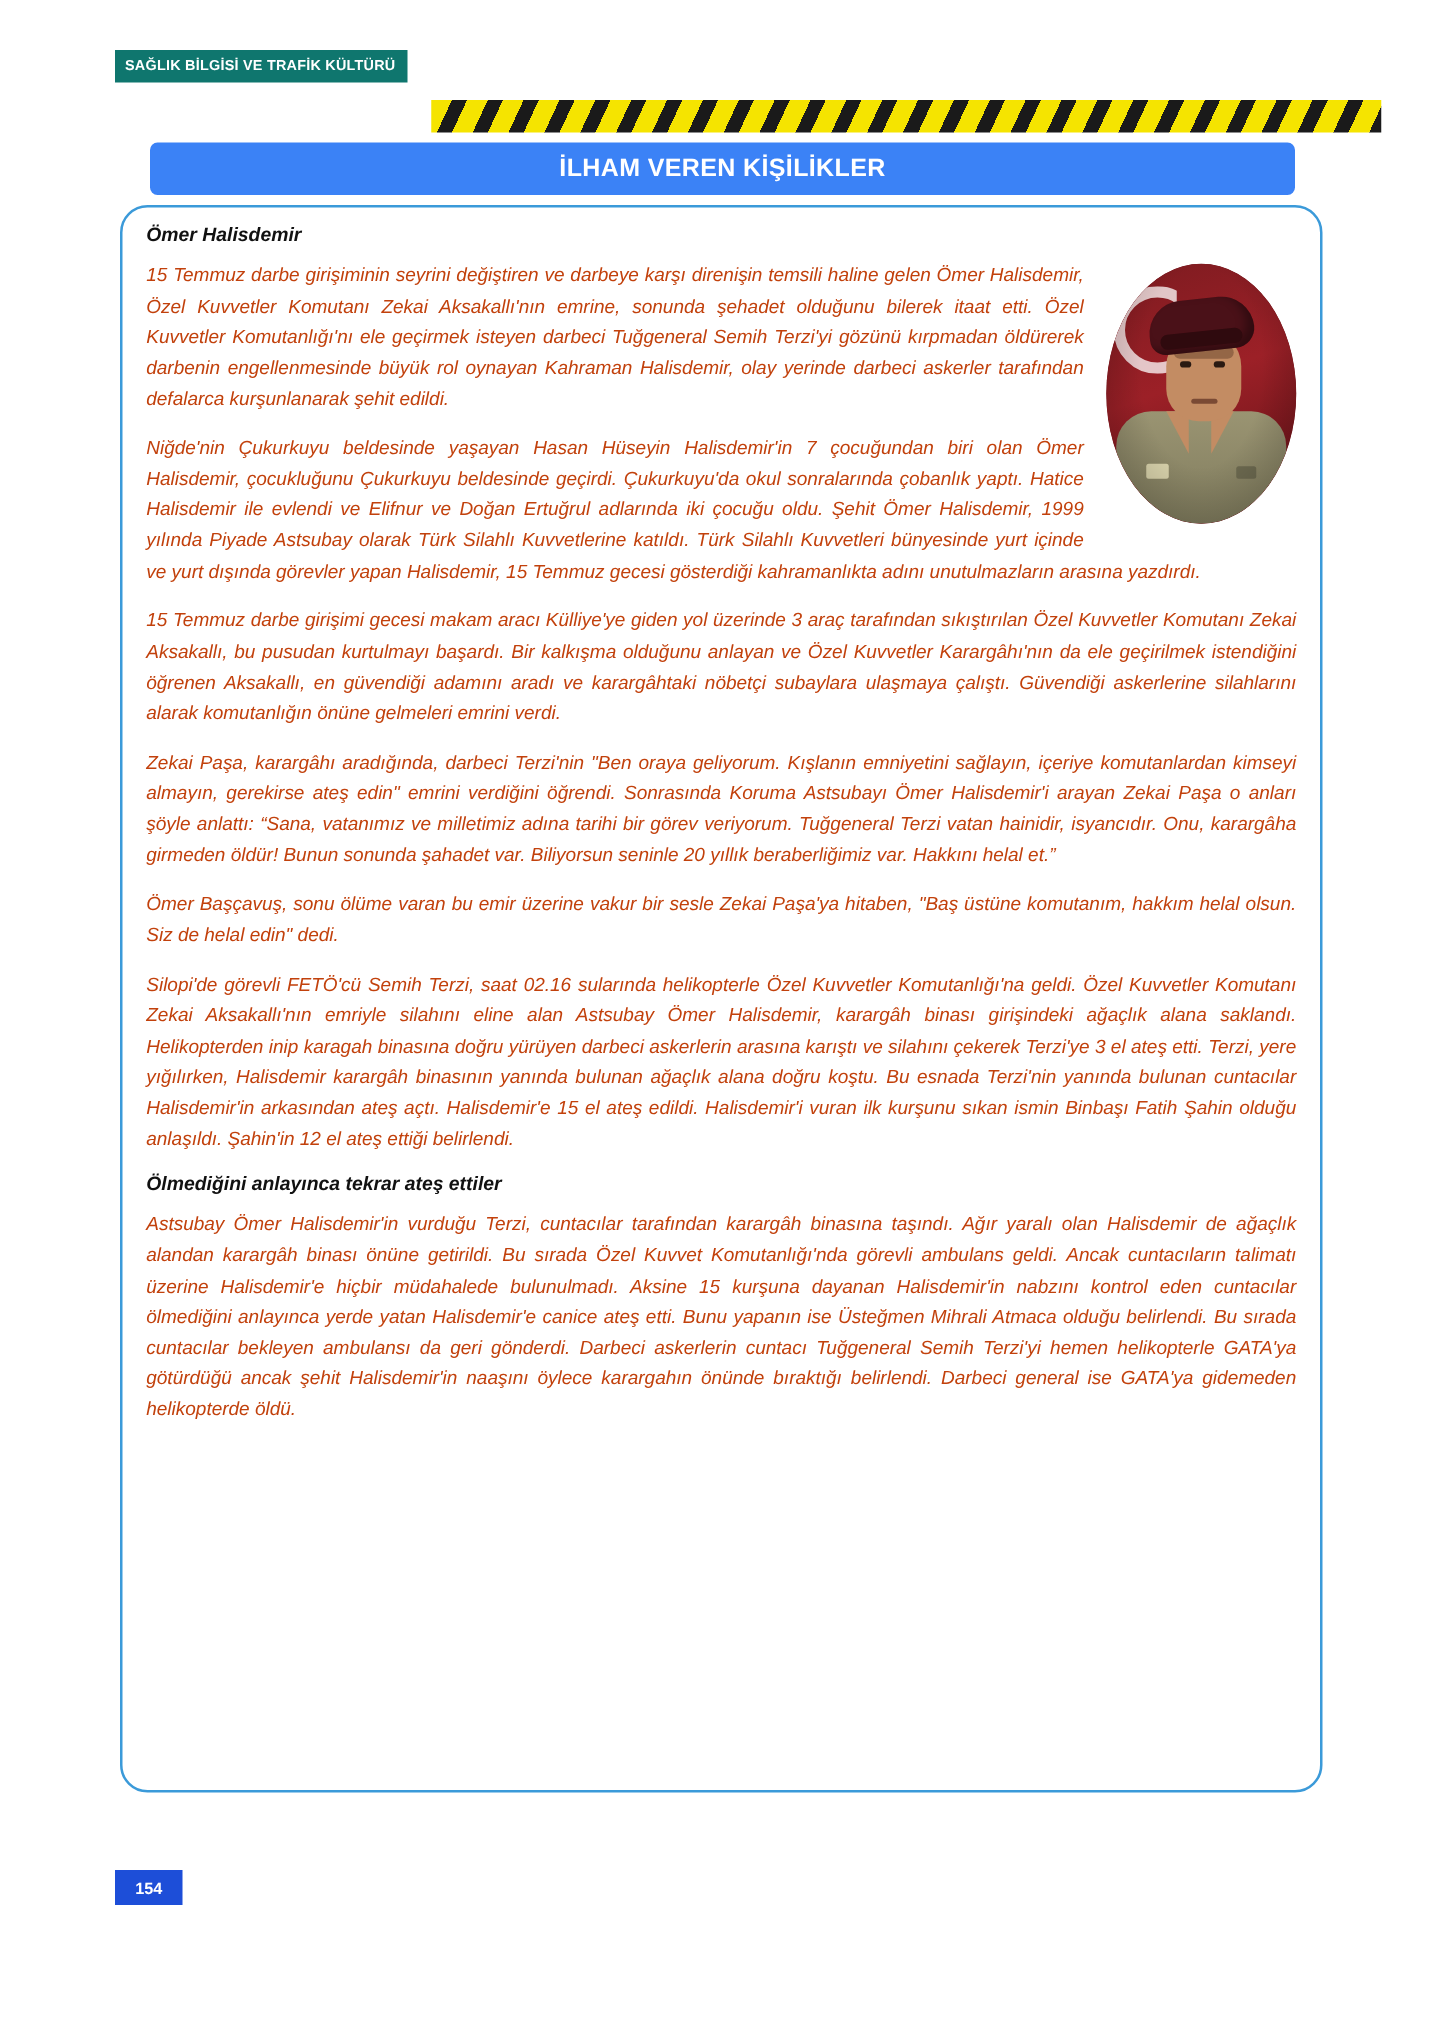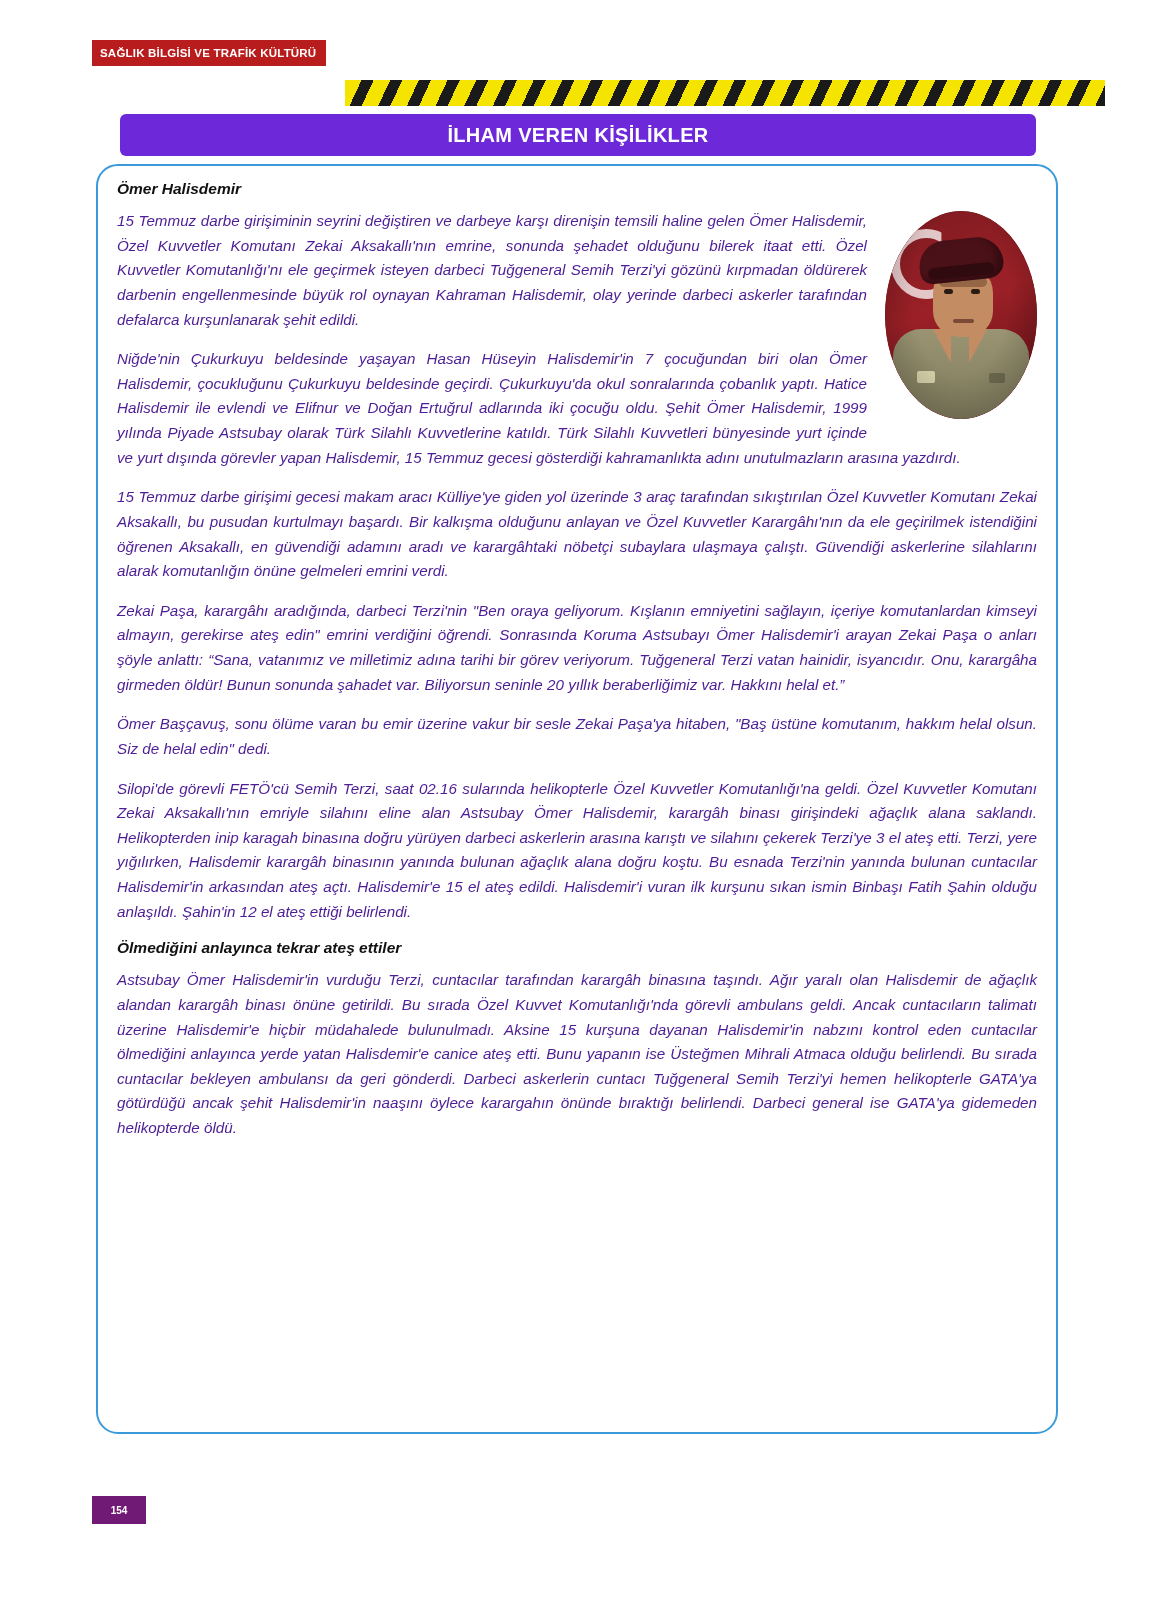--- a/index.html
+++ b/index.html
@@ -22,21 +22,21 @@
     left: 0;
     top: 40px;
     width: 1152px;
     height: 26px;
   }
   .top-bar-label {
     position: absolute;
     left: 92px;
     top: 40px;
     height: 26px;
-    background: #b91c1c;
+    background: #0f766e;
     color: #ffffff;
     font-size: 11.5px;
     font-weight: bold;
     letter-spacing: 0.2px;
     display: flex;
     align-items: center;
     padding: 0 10px 0 8px;
     white-space: nowrap;
     z-index: 3;
   }
@@ -65,23 +65,23 @@
     top: 1495px;
     width: 1152px;
     height: 30px;
   }
   .page-num-box {
     position: absolute;
     left: 92px;
     top: 1496px;
     width: 54px;
     height: 28px;
-    background: #701a75;
+    background: #1d4ed8;
     color: #ffffff;
-    font-size: 10px;
+    font-size: 13px;
     font-weight: bold;
     display: flex;
     align-items: center;
     justify-content: center;
     z-index: 3;
   }
 
   
   .content-card {
     position: absolute;
@@ -94,21 +94,21 @@
     background: #ffffff;
     box-sizing: border-box;
   }
 
   .section-title {
     position: absolute;
     left: 120px;
     top: 114px;
     width: 916px;
     height: 42px;
-    background: #6d28d9;
+    background: #3b82f6;
     border-radius: 6px;
     color: #ffffff;
     font-size: 20px;
     font-weight: bold;
     letter-spacing: 0.3px;
     display: flex;
     align-items: center;
     justify-content: center;
     z-index: 4;
   }
@@ -128,21 +128,21 @@
     color: #111111;
   }
   h3.sub.spaced {
     margin-top: 20px;
   }
   p.para {
     font-size: 15.2px;
     line-height: 1.62;
     margin: 0 0 15px 0;
     text-align: justify;
-    color: #4c1d95;
+    color: #c2410c;
   }
   p.para.hang {
     
   }
 
   
   .portrait {
     float: right;
     width: 152px;
     height: 208px;

